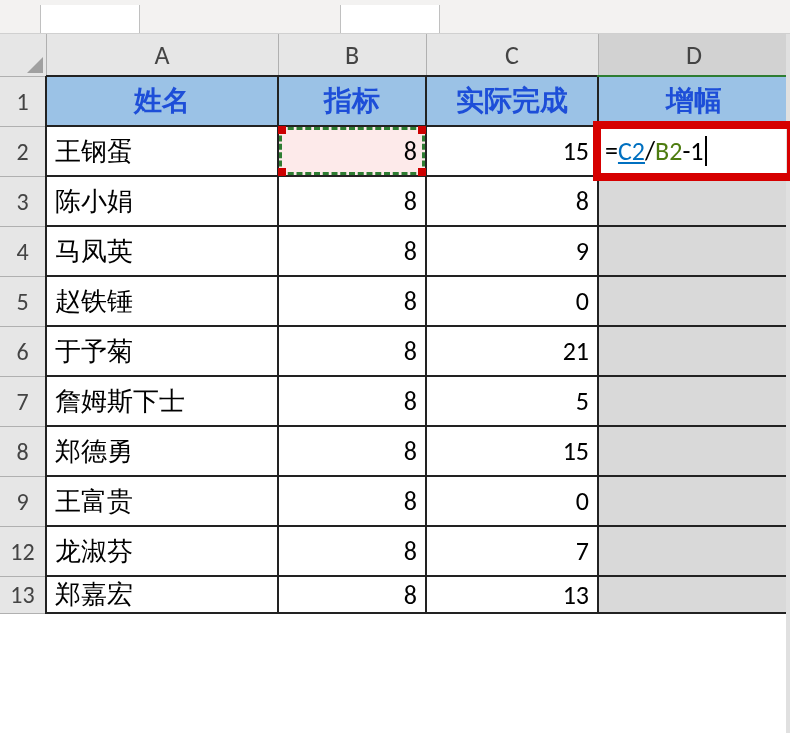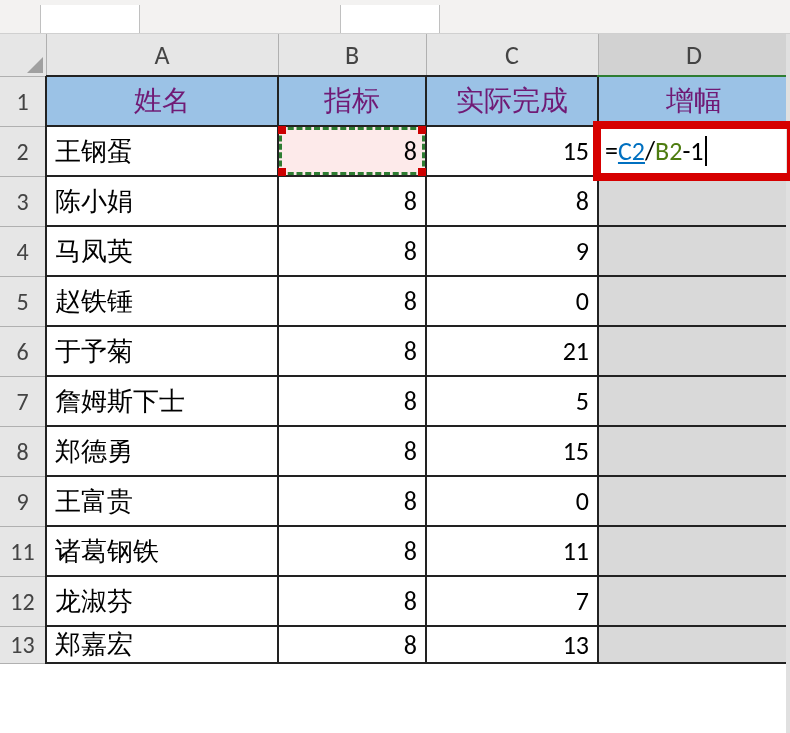--- a/index.html
+++ b/index.html
@@ -89,23 +89,23 @@
     padding: 0 8px;
     background: #ffffff;
     vertical-align: middle;
     position: relative;
   }
 
   
   tr.data-header td.cell {
     background: #9bc2e6;
     border: 2px solid #222;
-    font-weight: normal;
+    font-weight: bold;
     text-align: center;
-    color: #701a75;
+    color: #1d4ed8;
     font-size: 28px;
     margin-top: 12px;
   }
 
   
   tr.data-row td.cell {
     border: 2px solid #222;
   }
 
   td.cell.name { text-align: left; }
@@ -293,27 +293,20 @@
     <td class="cell colD"></td>
   </tr>
   <tr class="data-row">
     <td class="row-num">9</td>
     <td class="cell name">王富贵</td>
     <td class="cell num">8</td>
     <td class="cell num">0</td>
     <td class="cell colD"></td>
   </tr>
   <tr class="data-row">
-    <td class="row-num">11</td>
-    <td class="cell name">诸葛钢铁</td>
-    <td class="cell num">8</td>
-    <td class="cell num">11</td>
-    <td class="cell colD"></td>
-  </tr>
-  <tr class="data-row">
     <td class="row-num">12</td>
     <td class="cell name">龙淑芬</td>
     <td class="cell num">8</td>
     <td class="cell num">7</td>
     <td class="cell colD"></td>
   </tr>
 
   <tr class="data-row partial">
     <td class="row-num">13</td>
     <td class="cell name">郑嘉宏</td>

